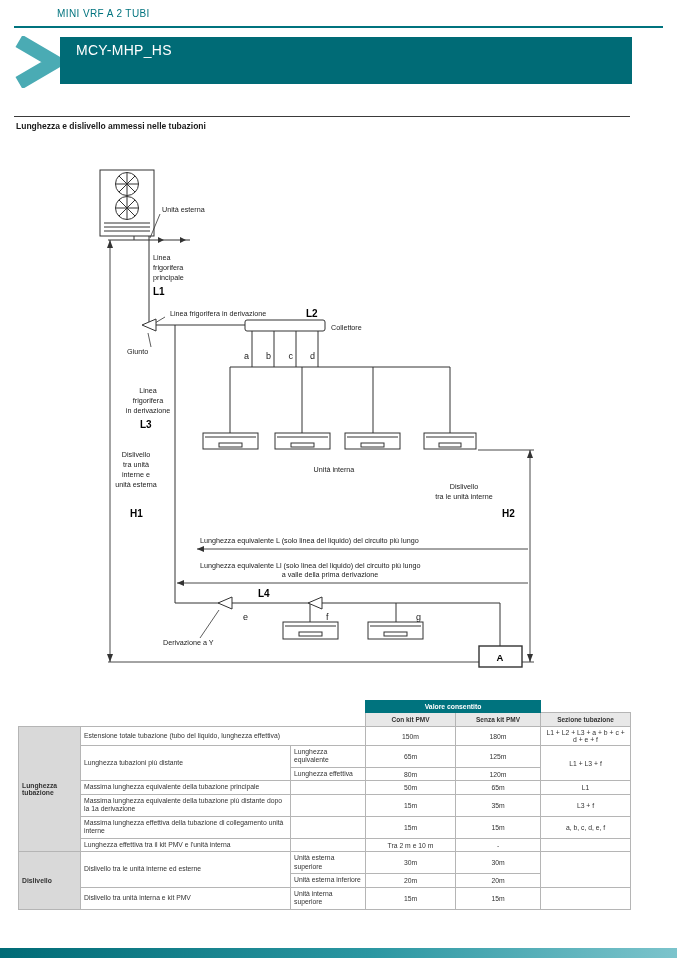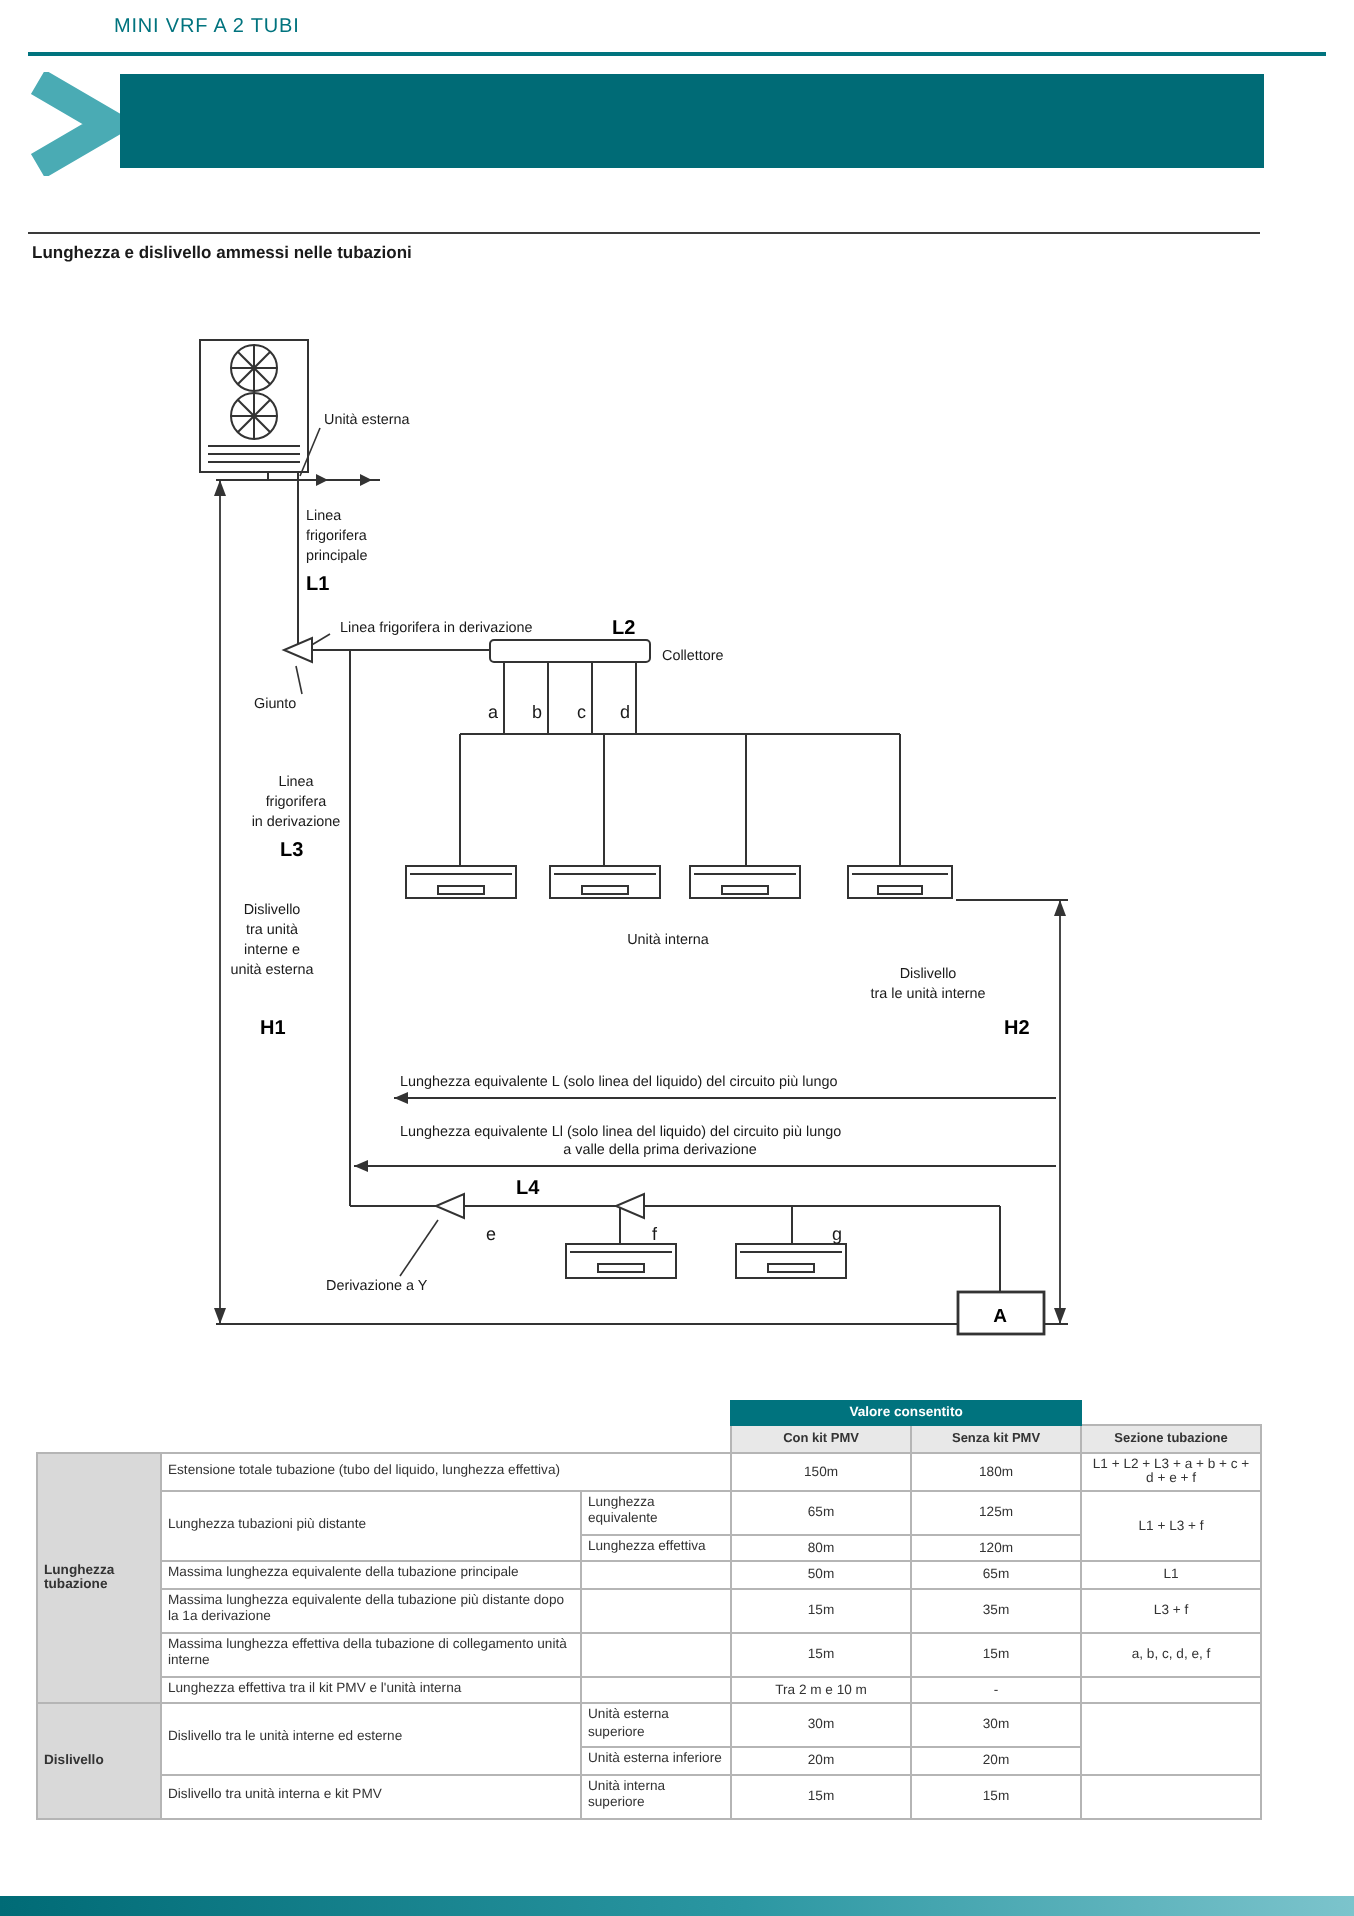--- a/index.html
+++ b/index.html
@@ -53,20 +53,21 @@
   <div class="eyebrow">MINI VRF A 2 TUBI</div>
   <div class="top-rule"></div>
 
   <div class="chevron-wrap">
     <svg width="52" height="52" viewBox="0 0 52 52">
       <polyline points="7,5 43,26 7,47" fill="none" stroke="#4aabb4" stroke-width="14"></polyline>
     </svg>
   </div>
 
   <div class="banner">
+    <div class="banner-title">MCY-MHP_HS</div>
   </div>
 
   <div class="section-rule"></div>
   <div class="section-title">Lunghezza e dislivello ammessi nelle tubazioni</div>
 
   <svg class="diagram" width="677" height="548" viewBox="0 0 677 548">
 
     <g stroke="#333" stroke-width="1" fill="none">
       <rect x="100" y="20" width="54" height="66" fill="#fff"></rect>
       <circle cx="127" cy="34" r="11.5"></circle>

